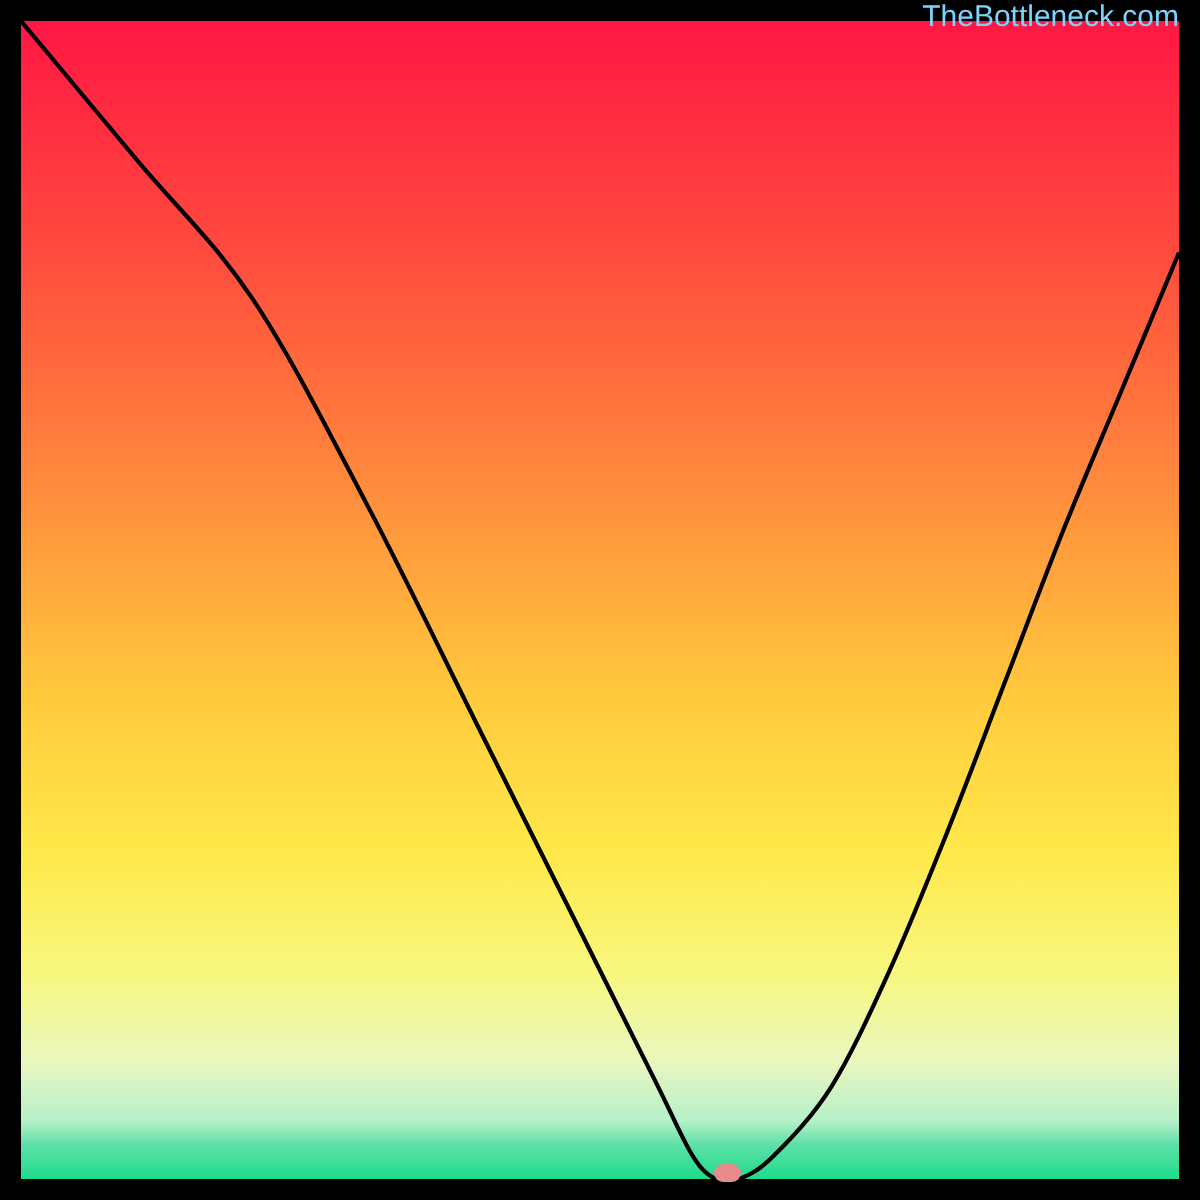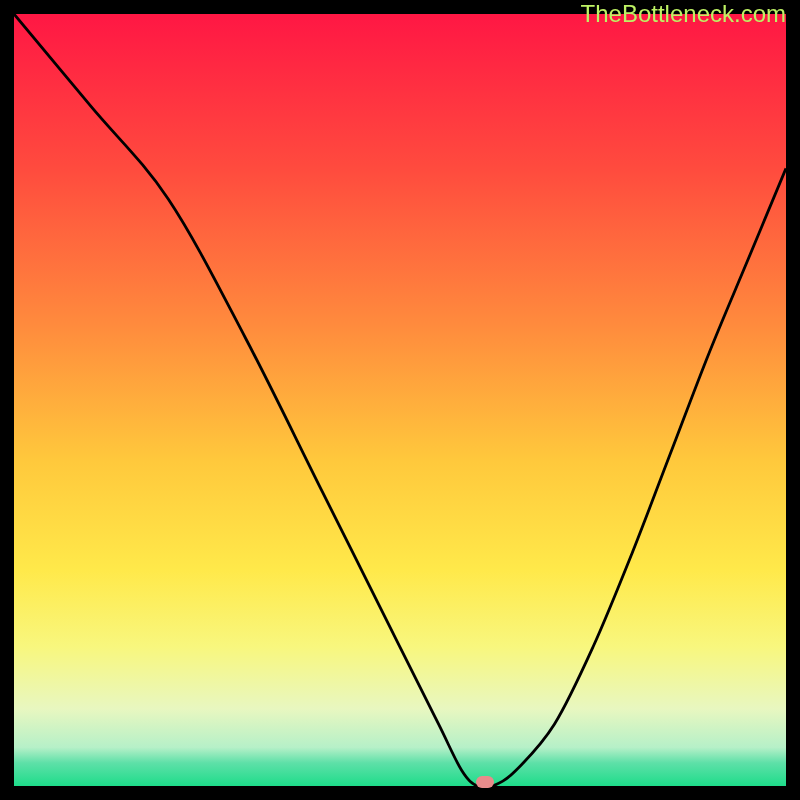--- a/index.html
+++ b/index.html
@@ -36,22 +36,22 @@
     left: 0;
     top: 0;
     width: 100%;
     height: 100%;
     pointer-events: none;
   }
   .watermark {
     position: absolute;
     top: 0px;
     right: 14px;
-    color: #bef264;
-    font-size: 24px;
+    color: #7dd3fc;
+    font-size: 20px;
     font-weight: 500;
     z-index: 10;
   }
   .marker {
     position: absolute;
     width: 18px;
     height: 12px;
     background: #e88b8b;
     border-radius: 6px;
     transform: translate(-50%, -50%);

